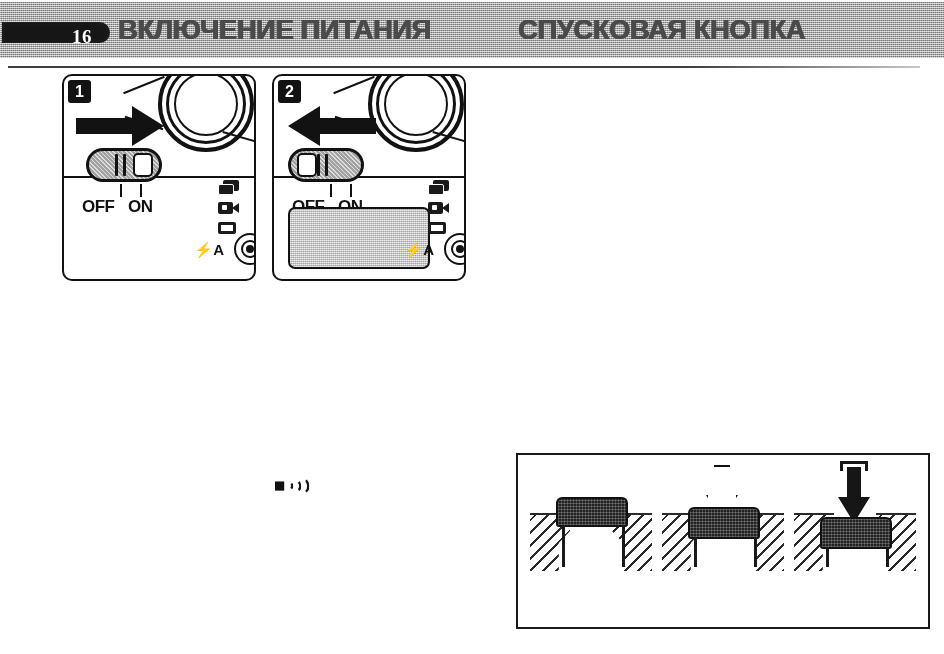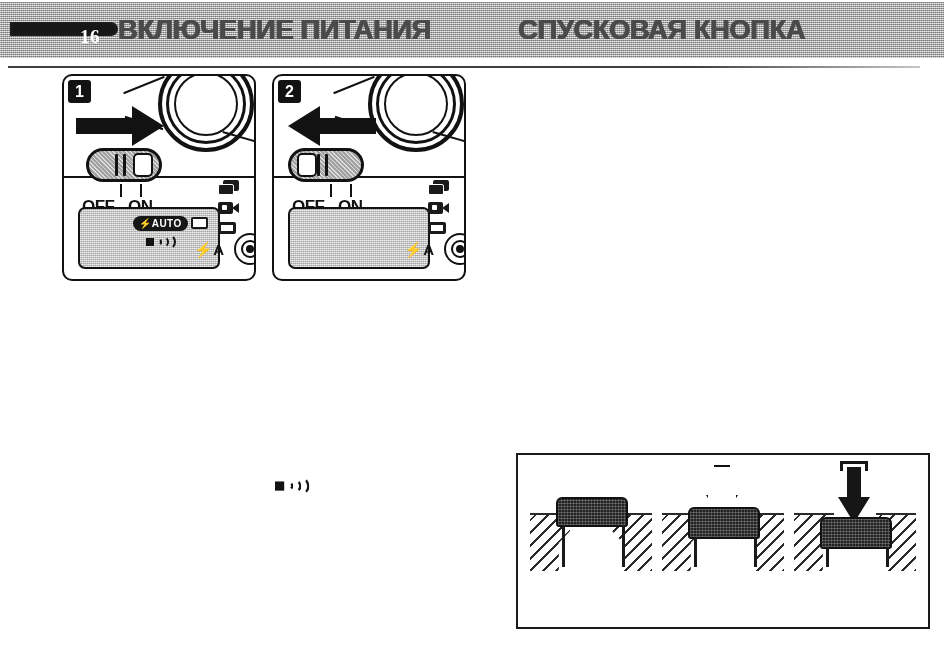--- a/index.html
+++ b/index.html
@@ -23,24 +23,24 @@
     width: 944px;
     height: 56px;
     background-color: #a8a8a8;
     background-image:
       repeating-linear-gradient(0deg,   rgba(255,255,255,.55) 0px, rgba(255,255,255,.55) 1px, rgba(0,0,0,.18) 1px, rgba(0,0,0,.18) 2px),
       repeating-linear-gradient(90deg,  rgba(255,255,255,.35) 0px, rgba(255,255,255,.35) 1px, rgba(0,0,0,.14) 1px, rgba(0,0,0,.14) 2px);
     overflow: hidden;
   }
   #page-pill {
     position: absolute;
-    left: 10px;
+    left: 2px;
     top: 20px;
     width: 108px;
-    height: 14px;
+    height: 21px;
     background: #161616;
     border-radius: 0 16px 16px 0;
     box-shadow: inset 0 0 6px rgba(255,255,255,.06);
   }
   #page-number {
     position: absolute;
     right: 18px;
     top: 3px;
     color: #ffffff;
     font-family: "Liberation Serif", serif;
@@ -467,30 +467,20 @@
   <div class="power-switch">
     <div class="switch-ridge" style="left:26px;"></div>
     <div class="switch-ridge" style="left:34px;"></div>
     <div class="switch-knob" style="left:44px;"></div>
   </div>
   <div class="tick" style="left:56px; top:108px;"></div>
   <div class="tick" style="left:76px; top:108px;"></div>
   <div class="sw-label" style="left:18px; top:122px;">OFF</div>
   <div class="sw-label" style="left:64px; top:122px;">ON</div>
 
-  <div class="lcd">
-    <div class="auto-badge">⚡AUTO</div>
-    <div class="lcd-frame-icon"></div>
-    <div class="sound-icon" style="left:66px; top:26px;">
-      <div class="sound-box"></div>
-      <div class="sound-wave sw1"></div>
-      <div class="sound-wave sw2"></div>
-      <div class="sound-wave sw3"></div>
-    </div>
-  </div>
 
   <div class="mode-icons">
     <div class="mode-icon">
       <div class="mi-burst-back"></div>
       <div class="mi-burst-front"></div>
     </div>
     <div class="mode-icon">
       <div class="mi-movie-body"></div>
       <div class="mi-movie-dot"></div>
       <div class="mi-movie-lens"></div>

